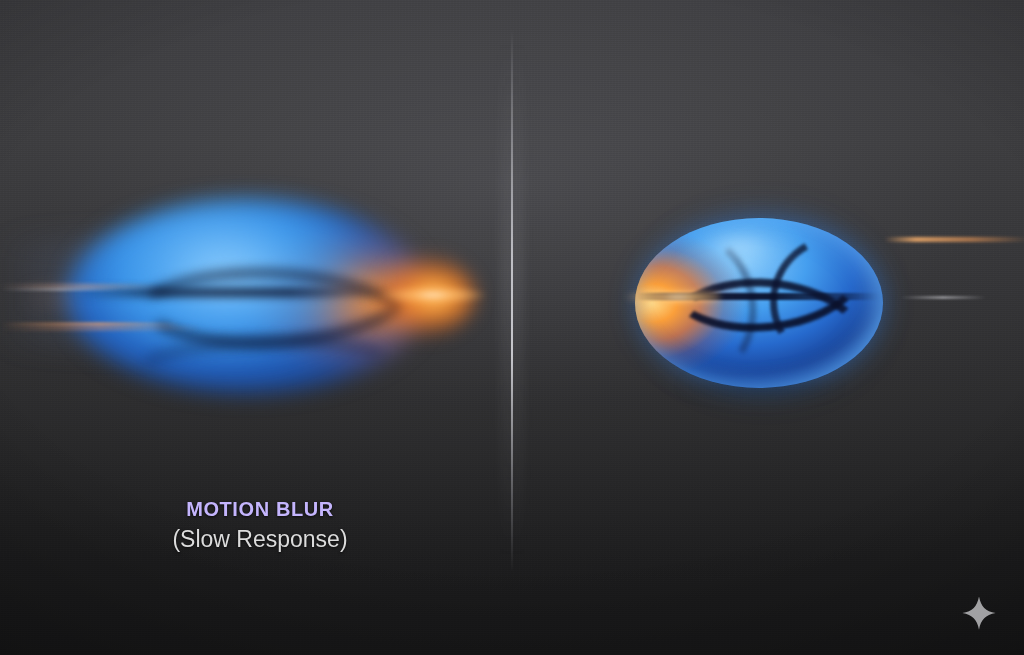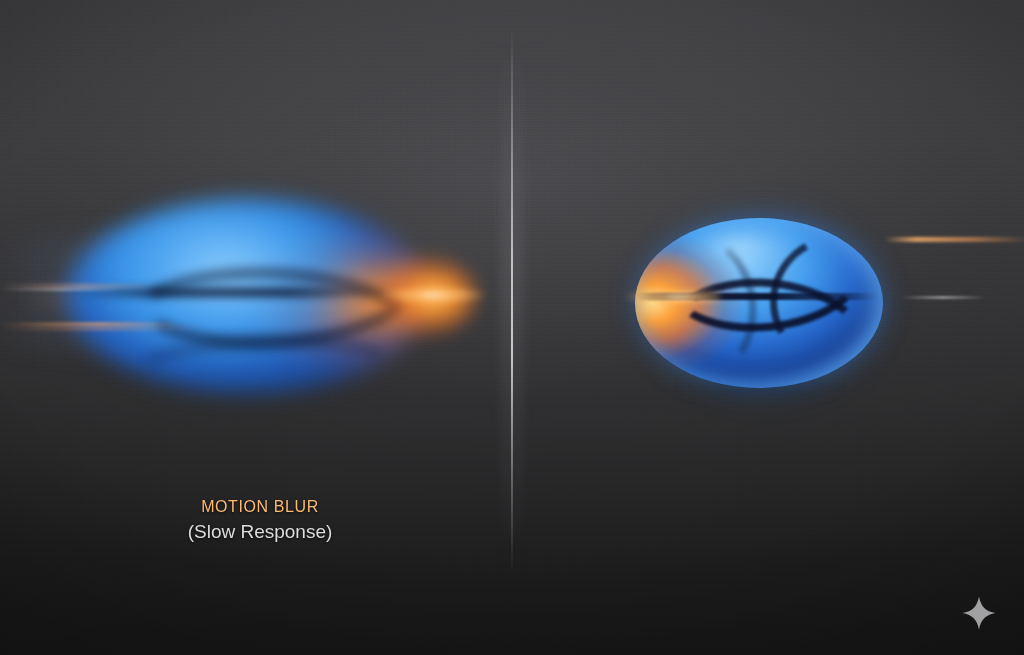--- a/index.html
+++ b/index.html
@@ -116,23 +116,23 @@
     background:linear-gradient(90deg,rgba(240,150,95,0) 0%,rgba(245,160,100,.60) 55%,rgba(230,140,90,0) 100%);
     filter:blur(1.8px);}
   .flare-l2{position:absolute;left:0px;top:288px;width:120px;height:3px;
     background:linear-gradient(90deg,rgba(200,205,215,0) 0%,rgba(205,210,220,.38) 50%,rgba(195,200,212,0) 100%);
     filter:blur(1.4px);}
 
   
   .caption{position:absolute;top:498px;width:440px;text-align:center;}
   #caption-left{left:40px;}
   #caption-right{left:545px;}
-  .cap-title{font-size:16px;font-weight:normal;letter-spacing:.6px;color:#fdba74;
+  .cap-title{font-size:20px;font-weight:bold;letter-spacing:.6px;color:#c4b5fd;
     text-shadow:0 1px 3px rgba(0,0,0,.75);line-height:1.15;}
-  .cap-sub{margin-top:5px;font-size:19px;font-weight:normal;color:#dcdcdc;
+  .cap-sub{margin-top:5px;font-size:23px;font-weight:normal;color:#dcdcdc;
     text-shadow:0 1px 3px rgba(0,0,0,.7);line-height:1.15;}
 
   
   #watermark{position:absolute;left:958px;top:592px;width:42px;height:42px;opacity:.78;}
 </style>
 </head>
 <body>
 
 <div id="stage">
 

